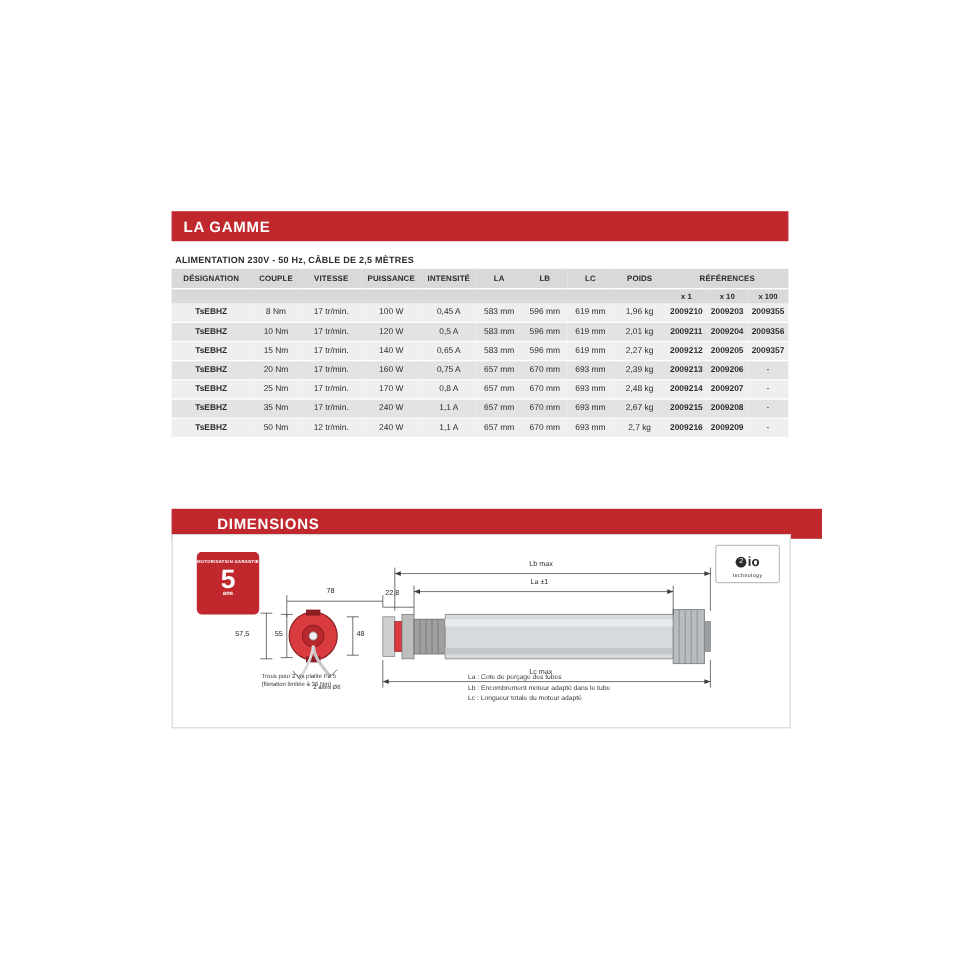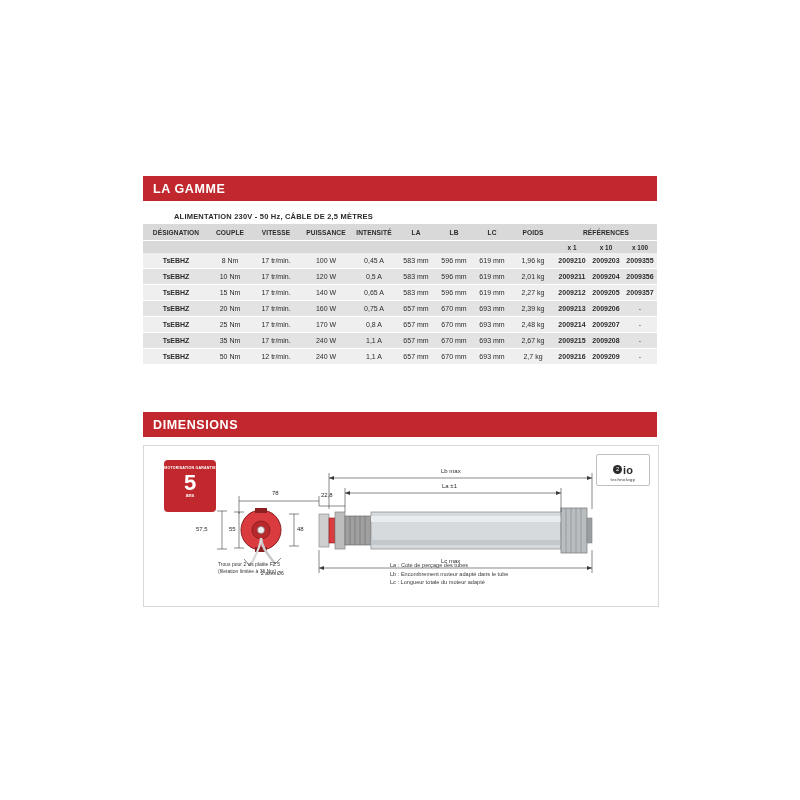--- a/index.html
+++ b/index.html
@@ -28,36 +28,35 @@
     align-items: center;
   }
   .banner-title {
     color: #ffffff;
     font-size: 12.5px;
     font-weight: bold;
     letter-spacing: 0.6px;
     margin-left: 10px;
   }
   #banner-gamme { top: 176px; }
-  #banner-dimensions { top: 412px; }
+  #banner-dimensions { top: 424px; padding-left: 28px; }
 
   
   .table-block {
     position: absolute;
     left: 143px;
     top: 210px;
     width: 514px;
   }
   .supply-line {
     font-size: 7.5px;
     font-weight: bold;
     color: #2b2b2b;
     letter-spacing: 0.2px;
     padding: 2px 0 3px 3px;
-    margin-left: 28px;
   }
   table.spec {
     border-collapse: collapse;
     width: 514px;
     table-layout: fixed;
   }
   table.spec th, table.spec td {
     font-size: 7px;
     color: #2b2b2b;
     text-align: center;

